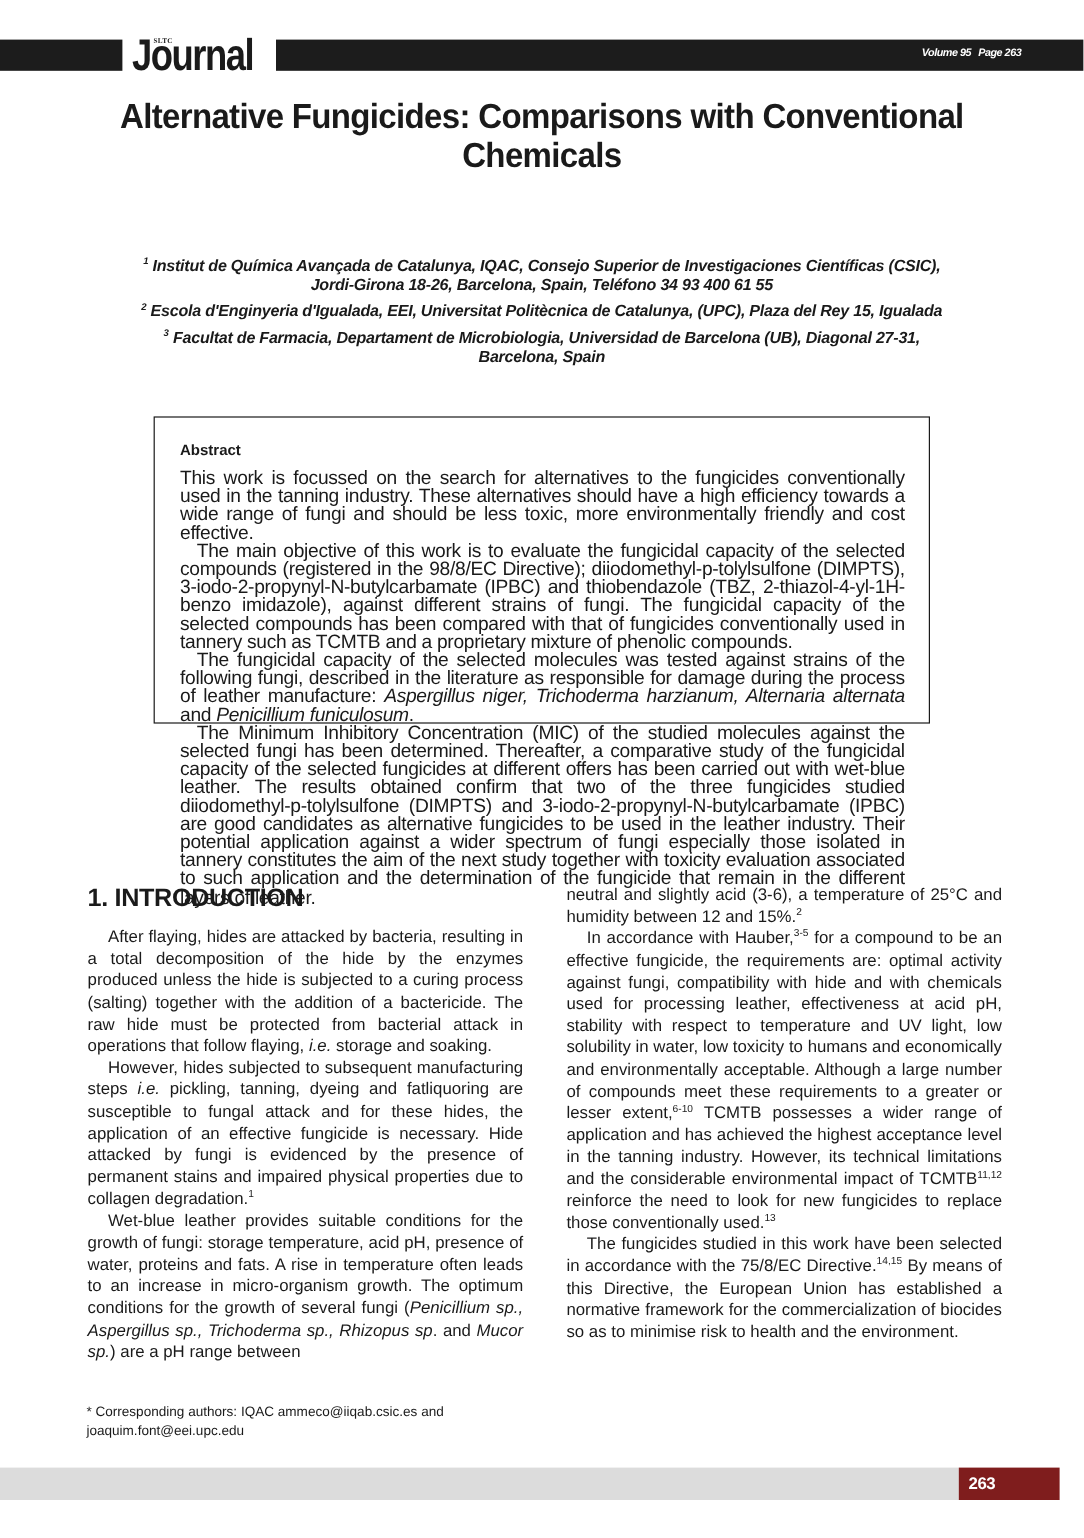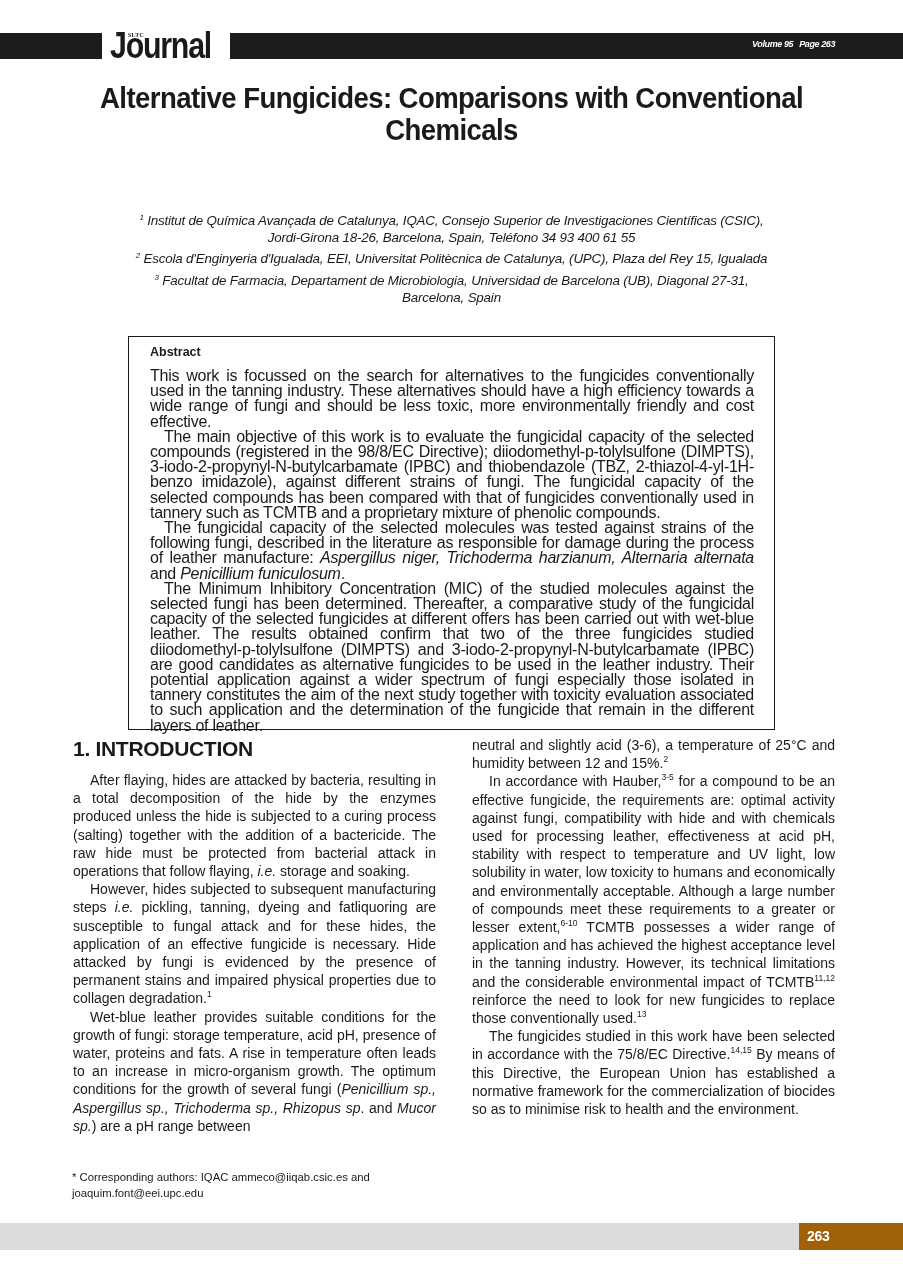--- a/index.html
+++ b/index.html
@@ -2,41 +2,41 @@
 <html><head>
 <meta charset="utf-8">
 <style>
   html, body { margin:0; padding:0; background:#ffffff; }
   body { width:903px; height:1282px; position:relative; overflow:hidden; color:#1a1a1a; font-family:"Liberation Sans", sans-serif; }
   .hdr-left { position:absolute; left:0; top:33px; width:102px; height:26px; background:#1c1c1c; }
   .hdr-right { position:absolute; left:230px; top:33px; width:673px; height:26px; background:#1c1c1c; }
   .logo { position:absolute; left:108px; top:24px; width:115px; height:44px; }
   .logo .sltc { position:absolute; left:20px; top:8px; font-family:"Liberation Serif", serif; font-size:6px; font-weight:bold; letter-spacing:0.2px; }
   .logo .word { position:absolute; left:2px; top:2px; font-family:"Liberation Sans Narrow","Liberation Sans", sans-serif; font-size:37px; font-weight:bold; letter-spacing:-1.5px; transform:scaleX(0.82); transform-origin:left top; line-height:40px; }
-  .vol { position:absolute; right:68px; top:39px; color:#ffffff; font-size:9px; font-style:italic; font-weight:bold; letter-spacing:-0.4px; }
+  .vol { position:absolute; right:52px; top:39px; color:#ffffff; font-size:9px; font-style:italic; font-weight:bold; letter-spacing:-0.4px; }
   .vol span { margin-left:6px; }
   .title { position:absolute; left:40px; width:823px; top:82px; text-align:center; font-family:"Liberation Sans", sans-serif; font-weight:bold; font-size:29px; line-height:32px; letter-spacing:-0.6px; transform:scaleX(0.95); transform-origin:center top; }
   .authors { position:absolute; left:40px; width:823px; top:163px; text-align:center; font-weight:bold; font-size:16px; line-height:22px; letter-spacing:-0.3px; }
   .authors sup { font-size:9px; }
-  .affil { position:absolute; left:40px; width:823px; text-align:center; font-style:italic; font-size:13.4px; line-height:16.5px; letter-spacing:-0.2px; }
+  .affil { position:absolute; left:40px; width:823px; text-align:center; font-style:italic; font-size:13.4px; line-height:16.5px; letter-spacing:-0.2px;font-weight:bold; }
   .affil sup { font-size:8px; }
-  .abstract { position:absolute; left:128px; top:336px; width:647px; height:394px; border:1.2px solid #1a1a1a; box-sizing:border-box; padding:8px 20px 0 21px; }
+  .abstract { position:absolute; left:128px; top:347px; width:647px; height:256px; border:1.2px solid #1a1a1a; box-sizing:border-box; padding:20px 20px 0 21px; }
   .abstract h3 { margin:0 0 9px 0; font-size:12.5px; font-weight:bold; }
   .abstract p { margin:0; font-size:16px; line-height:15.2px; text-align:justify; letter-spacing:-0.25px; }
   .abstract p + p { text-indent:14px; }
   .col { position:absolute; width:363px; font-size:14px; line-height:18.2px; text-align:justify; }
   .col p { margin:0; text-indent:17px; }
   .col p.noindent { text-indent:0; }
   .col sup { font-size:8.5px; line-height:0; }
   .col-left { left:73px; top:771px; }
   .col-right { left:472px; top:736px; }
   .sec-head { position:absolute; left:73px; top:737px; font-size:21px; font-weight:bold; letter-spacing:-0.3px; }
   .footnote { position:absolute; left:72px; top:1170px; width:360px; font-size:11.3px; line-height:15.5px; }
   .ftr-grey { position:absolute; left:0; top:1223px; width:799px; height:27px; background:#dcdcdc; }
-  .ftr-black { position:absolute; left:799px; top:1223px; width:104px; height:27px; background:#a16207; }
+  .ftr-black { position:absolute; left:799px; top:1223px; width:84px; height:27px; background:#7f1d1d; }
   .ftr-black span { position:absolute; left:8px; top:5px; color:#ffffff; font-size:14px; font-weight:bold; letter-spacing:-0.3px; }
 </style>
 </head>
 <body>
 
 <div class="hdr-left"></div>
 <div class="logo">
   <span class="word">Journal</span>
   <span class="sltc">SLTC</span>
 </div>

